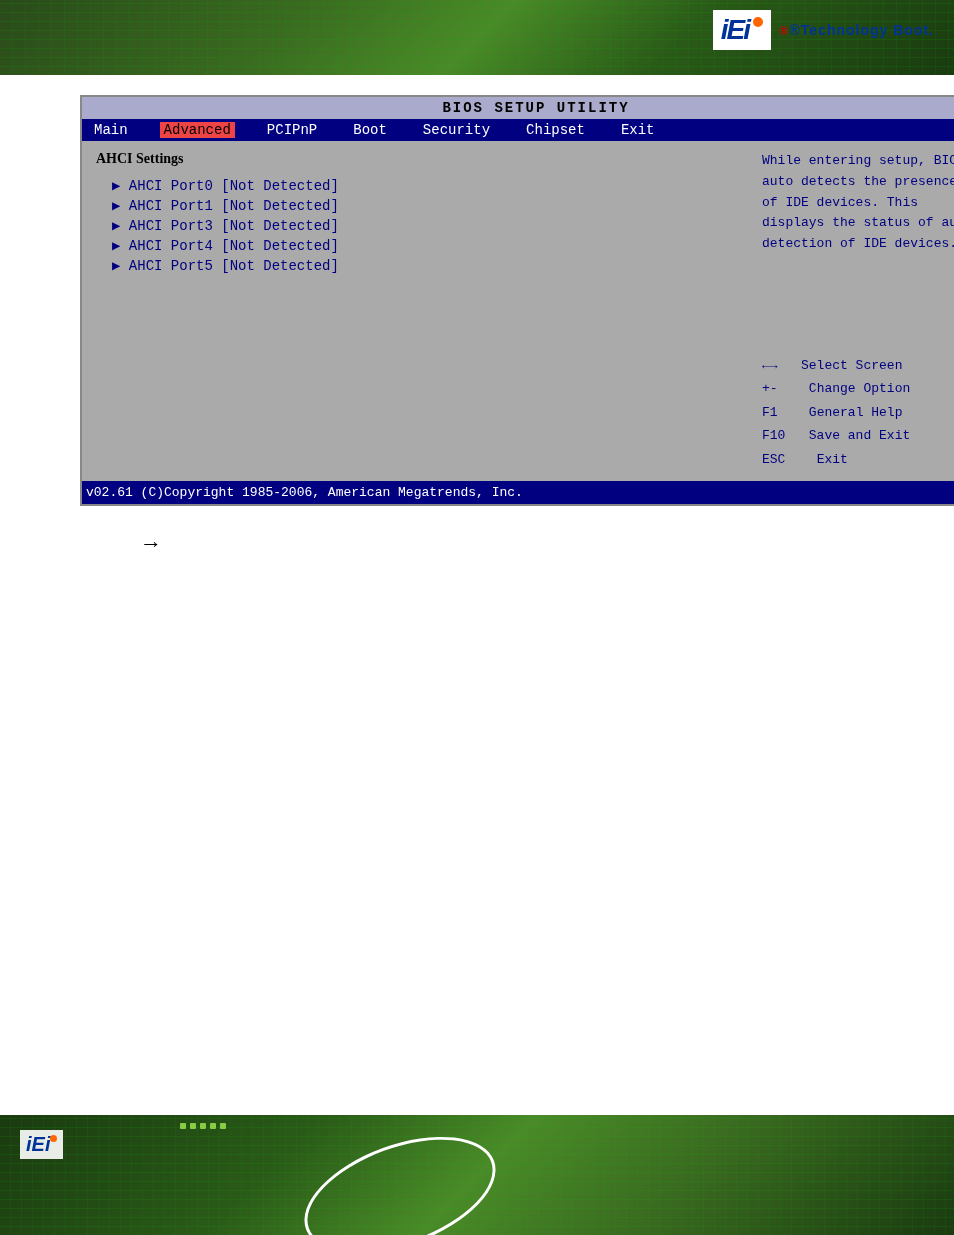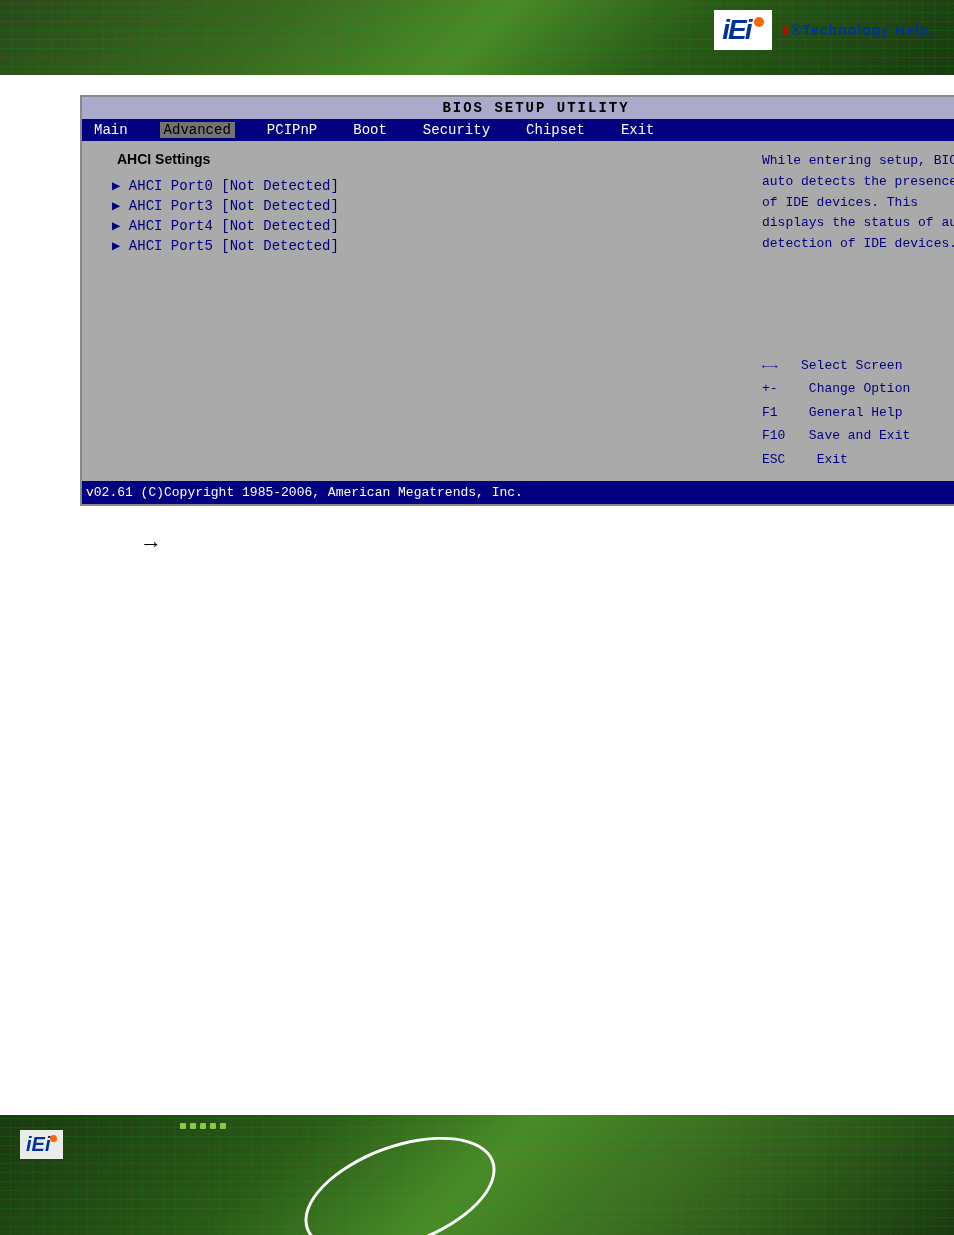--- a/index.html
+++ b/index.html
@@ -101,42 +101,41 @@
       gap: 28px;
     }
     .bios-menu-item {
       color: #ffffff;
       cursor: pointer;
       padding: 0 4px;
       font-family: 'Courier New', Courier, monospace;
       font-size: 14px;
     }
     .bios-menu-item.active {
-      background: #737373;
+      background: #ef4444;
       color: #000000;
     }
 
     .bios-body {
       display: flex;
       background: #aaaaaa;
       min-height: 340px;
     }
 
     .bios-left {
       flex: 1;
       padding: 10px 14px;
       color: #000000;
     }
 
     .bios-section-title {
       font-weight: bold;
       margin-bottom: 10px;
-      font-family: Liberation Sans, sans-serif;
-      font-size: 14px;
-      margin-left: 21px;
+      font-family: Liberation Serif, serif;
+      font-size: 14px;
     }
 
     .bios-item {
       display: flex;
       align-items: center;
       margin: 3px 16px;
       font-family: 'Courier New', Courier, monospace;
       font-size: 14px;
       color: #000080;
     }
@@ -259,21 +258,21 @@
 </head>
 <body>
 
 <div class="top-banner">
   <div class="logo-area">
     <div class="logo-box">
       <span class="logo-text-iei">iEi</span>
       <span class="logo-dot"></span>
     </div>
     <span class="logo-subtitle">
-      <span style="color:#cc0000">®</span><span style="color:#003399; font-size:14px; font-weight:bold; font-family:Arial; letter-spacing:1px;">®Technology Help.</span>
+      <span style="color:#cc0000">®</span><span style="color:#003399; font-size:14px; font-weight:bold; font-family:Arial; letter-spacing:1px;">®Technology Boot.</span>
     </span>
   </div>
 </div>
 
 <div class="main-content">
 
   <div class="bios-container">
 
     <div class="bios-title-bar">BIOS SETUP UTILITY</div>
 
@@ -285,20 +284,21 @@
       <span class="bios-menu-item">Security</span>
       <span class="bios-menu-item">Chipset</span>
       <span class="bios-menu-item">Exit</span>
     </div>
 
     <div class="bios-body">
       <div class="bios-left">
         <div class="bios-section-title">AHCI Settings</div>
 
         <div class="bios-item">▶ AHCI Port0 [Not Detected]</div>
+        <div class="bios-item">▶ AHCI Port1 [Not Detected]</div>
         <div class="bios-item">▶ AHCI Port3 [Not Detected]</div>
         <div class="bios-item">▶ AHCI Port4 [Not Detected]</div>
         <div class="bios-item">▶ AHCI Port5 [Not Detected]</div>
       </div>
 
       <div class="bios-right">
         <div class="bios-help-text">While entering setup, BIOS auto detects the presence of IDE devices. This displays the status of auto detection of IDE devices.</div>
         <div class="bios-keys">
           <div><span>←→</span>&nbsp;&nbsp;&nbsp;<span>Select Screen</span></div>
           <div><span>+-</span>&nbsp;&nbsp;&nbsp;&nbsp;<span>Change Option</span></div>

